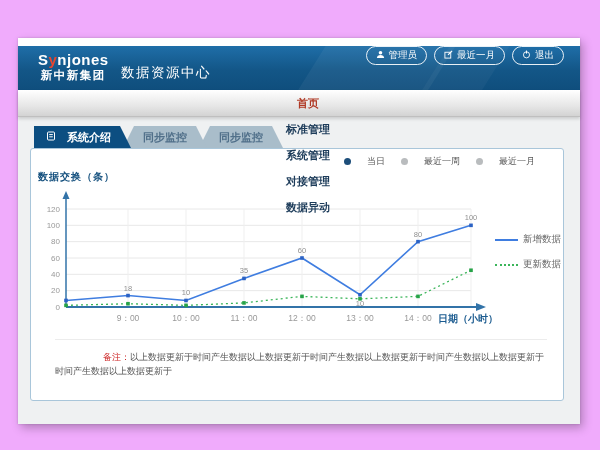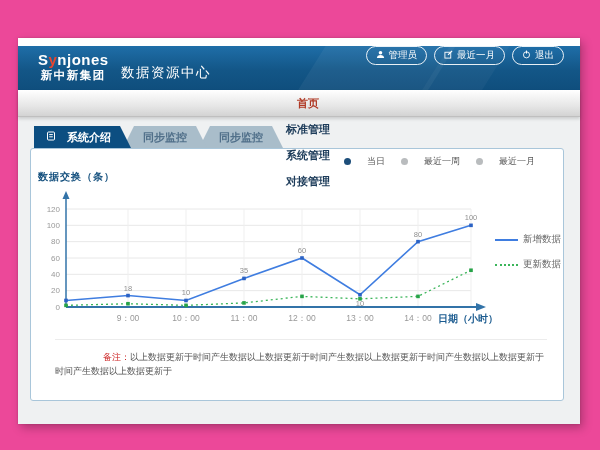--- a/index.html
+++ b/index.html
@@ -1,18 +1,18 @@
 <!DOCTYPE html>
 <html><head>
 <meta charset="utf-8">
 <style>
   * { margin:0; padding:0; box-sizing:border-box; }
   html,body { width:600px; height:450px; }
   body { font-family:"Liberation Sans","DejaVu Sans",sans-serif; }
-  .page { position:relative; width:600px; height:450px; background:#ec4899; overflow:hidden; }
+  .page { position:relative; width:600px; height:450px; background:#f0abfc; overflow:hidden; }
   .window { position:absolute; left:18px; top:38px; width:562px; height:386px; background:#fff;
             box-shadow:3px 4px 9px rgba(0,0,0,.25), 0 0 2px rgba(0,0,0,.18); }
   
   .header { position:absolute; left:0; top:8px; width:562px; height:44px; overflow:hidden;
             background:linear-gradient(180deg,#1f6ea8 0%,#135687 55%,#0f4e7d 100%); }
   .header::before { content:''; position:absolute; left:52%; top:-30px; width:130px; height:110px;
             background:rgba(255,255,255,.05); transform:skewX(-32deg); }
   .header::after { content:''; position:absolute; left:74%; top:-30px; width:60px; height:110px;
             background:rgba(255,255,255,.04); transform:skewX(-32deg); }
   .brand { position:absolute; left:20px; top:5px; text-align:center; }
@@ -108,20 +108,21 @@
 
     <div class="navbar">
         <span class="nav-item active">首页</span>
         <span class="nav-divider"></span>
         <span class="nav-item">标准管理</span>
         <span class="nav-divider"></span>
         <span class="nav-item">系统管理</span>
         <span class="nav-divider"></span>
         <span class="nav-item">对接管理</span>
         <span class="nav-divider"></span>
+        <span class="nav-item">数据异动</span>
       </div>
 
     <div class="content">
       <div class="tab-bar">
           <div class="tab active">
             <span><svg width="10" height="10" viewBox="0 0 10 10">
                 <rect x="1.5" y="1" width="7" height="8" rx="1" fill="none" stroke="#fff" stroke-width="1"></rect>
                 <line x1="3.2" y1="3.6" x2="6.8" y2="3.6" stroke="#fff" stroke-width="1"></line>
                 <line x1="3.2" y1="5.8" x2="6.8" y2="5.8" stroke="#fff" stroke-width="1"></line>
               </svg></span>

